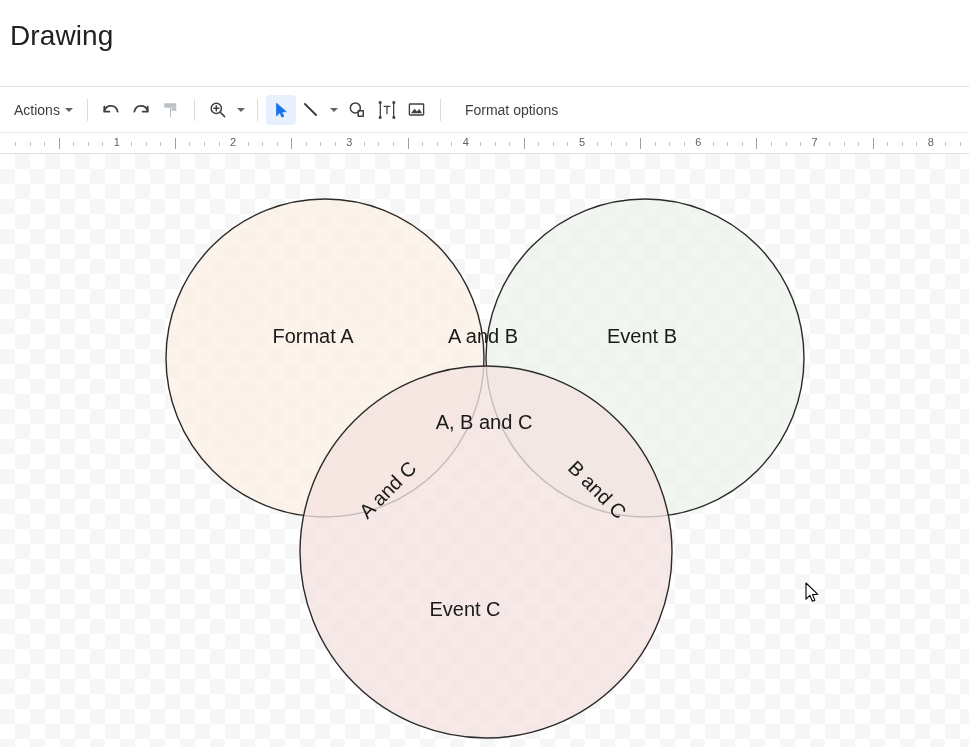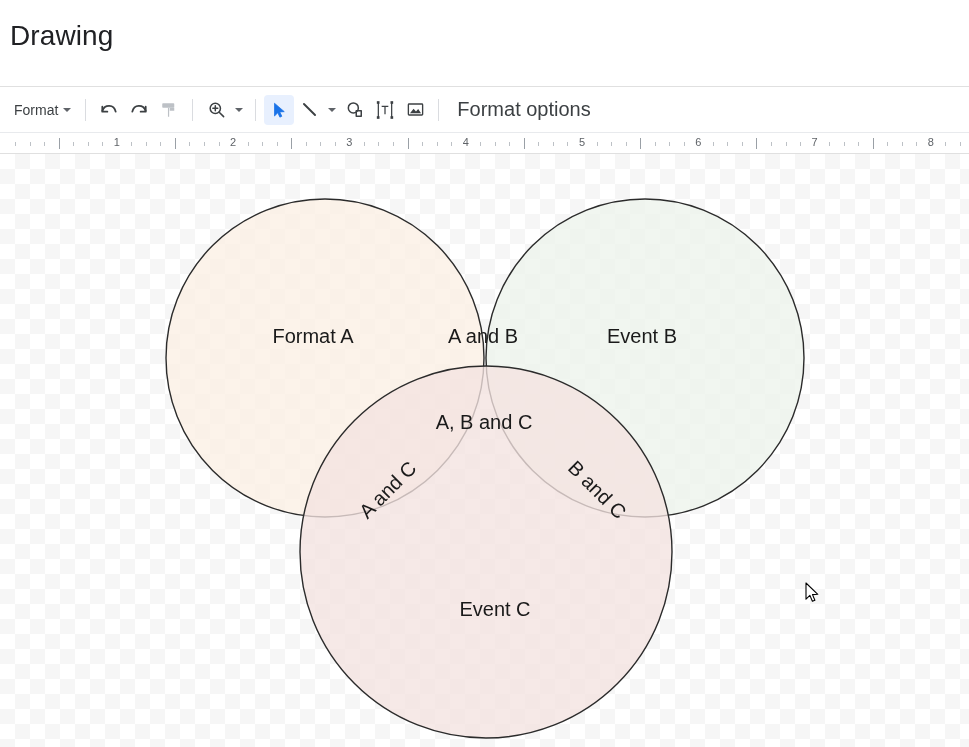--- a/index.html
+++ b/index.html
@@ -58,21 +58,21 @@
   }
   .tb-btn {
     width: 30px; height: 30px; border-radius: 4px;
     display: flex; align-items: center; justify-content: center;
     cursor: pointer; color: #3c4043;
   }
   .tb-btn.disabled { color: #bdc1c6; cursor: default; }
   .tb-btn.active { background: #e8f0fe; }
   .tb-btn.narrow { width: 16px; }
   .tb-format {
-    margin-left: 4px; font-size: 20px; color: #3c4043; cursor: pointer;
+    margin-left: 10px; font-size: 14px; color: #3c4043; cursor: pointer;
     padding: 0 6px; height: 30px; display: flex; align-items: center;
     border-radius: 4px;
   }
 
   
   .ruler {
     position: absolute; left: 0; top: 132px; width: 969px; height: 22px;
     background: #ffffff; border-top: 1px solid #e8eaed;
     border-bottom: 1px solid #e0e0e0;
     overflow: hidden;
@@ -121,21 +121,21 @@
 
 <div id="app">
 
   <div class="header">
     <div class="doc-title">Drawing</div>
   </div>
 
   <div class="toolbar">
 
     <div class="tb-actions">
-      <span>Format</span>
+      <span>Actions</span>
       <span class="caret"></span>
     </div>
 
     <div class="tb-sep"></div>
 
     <div class="tb-btn" title="Undo">
       <svg width="20" height="20" viewBox="0 0 24 24" fill="none" stroke="currentColor" stroke-width="2.2" stroke-linecap="round" stroke-linejoin="round">
         <path d="M4 8 L4 14 L10 14"></path>
           <path d="M4 13 C7 5 18 5 20 14"></path>
       </svg>
@@ -291,19 +291,19 @@
         <circle cx="645" cy="204" r="159" fill="#edf3ec" fill-opacity="0.78" stroke="#2b2b2b" stroke-width="1.4"></circle>
         <circle cx="486" cy="398" r="186" fill="#f4e3e0" fill-opacity="0.78" stroke="#2b2b2b" stroke-width="1.4"></circle>
       </svg>
 
   <div class="venn-label" style="left: 313px; top: 182px;">Format A</div>
       <div class="venn-label" style="left: 483px; top: 182px;">A and B</div>
       <div class="venn-label" style="left: 642px; top: 182px;">Event B</div>
       <div class="venn-label" style="left: 484px; top: 268px;">A, B and C</div>
       <div class="venn-label rot-ccw" style="left: 388px; top: 336px;">A and C</div>
       <div class="venn-label rot-cw" style="left: 597px; top: 336px;">B and C</div>
-      <div class="venn-label" style="left: 495px; top: 455px; text-align: center;">Event C</div>
+      <div class="venn-label" style="left: 465px; top: 455px; text-align: center;">Event C</div>
       <div class="cursor" style="left: 805px; top: 428px;"><svg width="15" height="22" viewBox="0 0 15 22">
           <path d="M1 1 L1 17.2 L4.9 13.4 L7.4 19.3 L9.9 18.2 L7.5 12.6 L12.8 12.3 Z" fill="#ffffff" stroke="#000000" stroke-width="1.1" stroke-linejoin="round"></path>
         </svg></div>
     </div>
 
 </div>
 
 </body></html>

